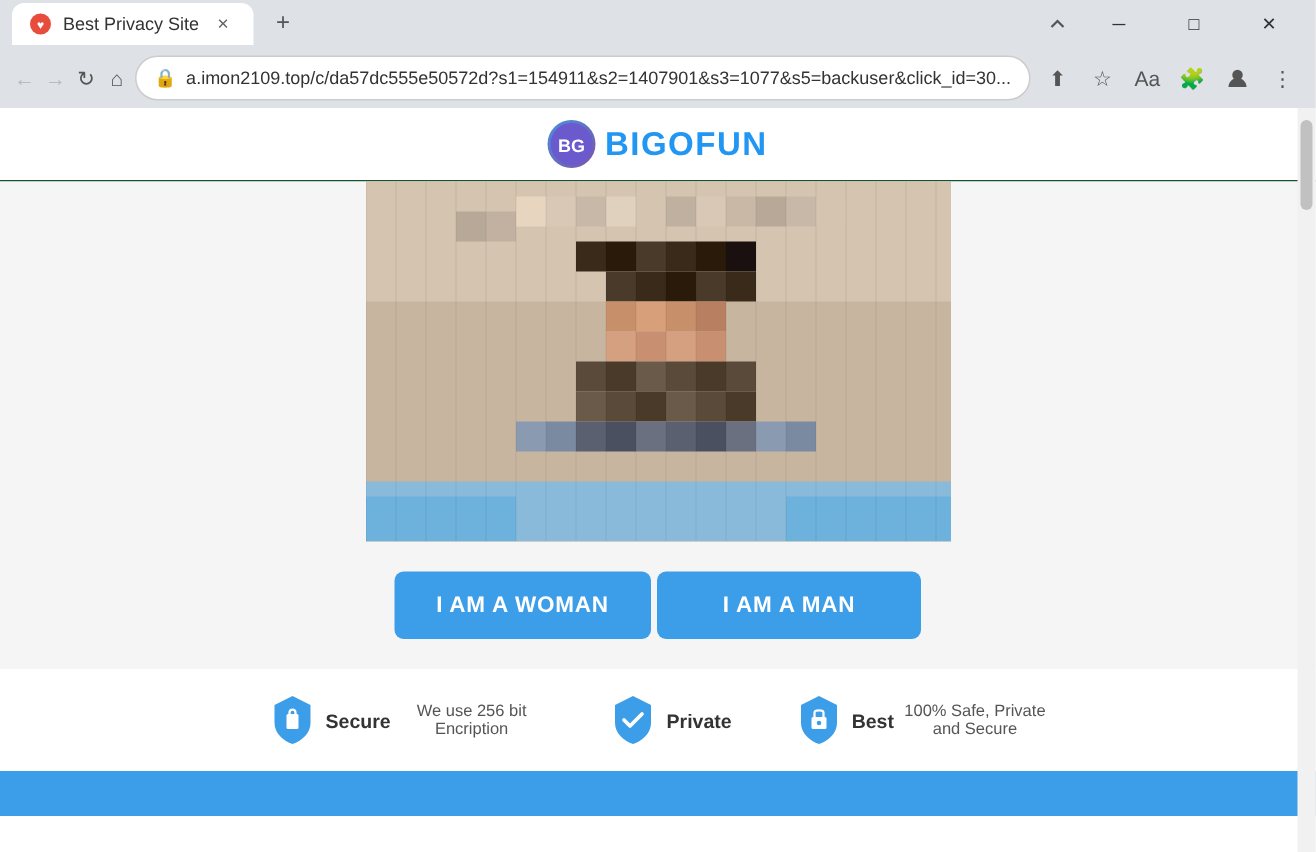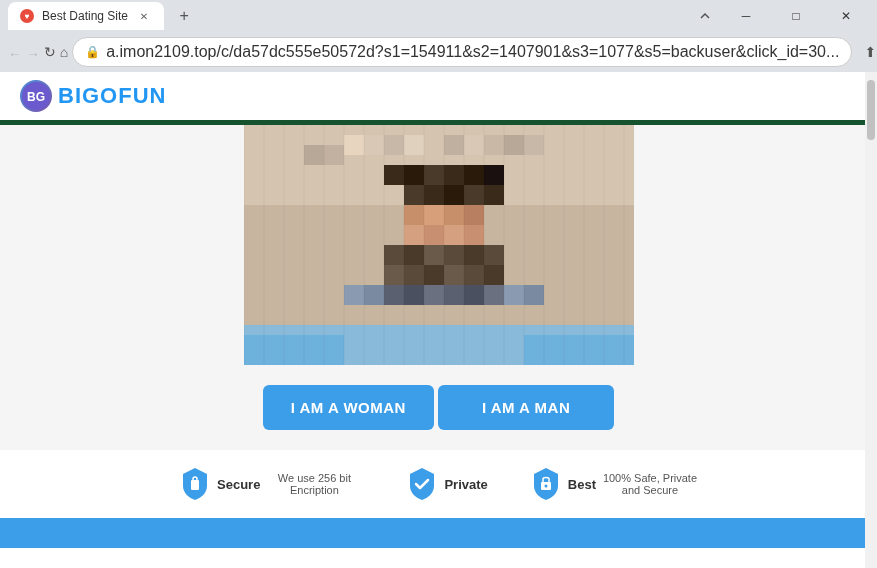--- a/index.html
+++ b/index.html
@@ -13,30 +13,30 @@
     .tab-favicon { width: 14px; height: 14px; background: #e74c3c; border-radius: 50%; display: flex; align-items: center; justify-content: center; font-size: 8px; color: white; }
     .tab-close { width: 16px; height: 16px; border-radius: 50%; display: flex; align-items: center; justify-content: center; font-size: 10px; color: #666; cursor: pointer; }
     .new-tab-btn { width: 28px; height: 28px; border-radius: 50%; display: flex; align-items: center; justify-content: center; font-size: 16px; color: #555; cursor: pointer; }
     .title-bar-controls { display: flex; align-items: center; gap: 4px; }
     .ctrl-btn { width: 46px; height: 32px; display: flex; align-items: center; justify-content: center; font-size: 12px; color: #333; cursor: pointer; border-radius: 4px; }
 
     .toolbar { display: flex; align-items: center; background: #dee1e6; padding: 4px 8px; gap: 4px; height: 40px; }
     .nav-btn { width: 28px; height: 28px; border-radius: 50%; display: flex; align-items: center; justify-content: center; font-size: 14px; color: #555; cursor: pointer; }
     .nav-btn.disabled { color: #bbb; cursor: default; }
     .address-bar { flex: 1; display: flex; align-items: center; background: #fff; border-radius: 20px; padding: 4px 12px; height: 30px; gap: 6px; border: 1px solid #ccc; }
-    .address-text { font-size: 16px; color: #333; flex: 1; overflow: hidden; text-overflow: ellipsis; white-space: nowrap; text-align: right; }
+    .address-text { font-size: 12px; color: #333; flex: 1; overflow: hidden; text-overflow: ellipsis; white-space: nowrap; text-align: right; }
     .address-icon { font-size: 12px; color: #666; }
     .toolbar-actions { display: flex; align-items: center; gap: 2px; }
     .toolbar-icon { width: 28px; height: 28px; border-radius: 50%; display: flex; align-items: center; justify-content: center; font-size: 14px; color: #555; cursor: pointer; }
 
     
     .page-content { background: #fff; height: calc(568px - 72px); overflow: hidden; position: relative; }
 
     
-    .site-header { display: flex; align-items: center; justify-content: space-between; padding: 8px 20px; background: #fff; border-bottom: 5px solid #14532d; }
+    .site-header { display: flex; align-items: center; justify-content: space-between; padding: 8px 20px; background: #fff; border-bottom: 1px solid #14532d; flex-direction: column; }
     .logo-area { display: flex; align-items: center; gap: 6px; }
     .logo-icon { width: 32px; height: 32px; border-radius: 50%; overflow: hidden; background: linear-gradient(135deg, #4a90d9, #7b52ab); display: flex; align-items: center; justify-content: center; font-size: 10px; color: white; }
     .logo-text { font-size: 22px; font-weight: 700; color: #2196F3; letter-spacing: 1px; text-align: right; }
     .user-area { display: flex; align-items: center; gap: 8px; }
     .user-avatar { width: 28px; height: 28px; border-radius: 50%; border: 2px solid #ccc; overflow: hidden; display: flex; align-items: center; justify-content: center; background: #eee; }
     .user-avatar svg { width: 20px; height: 20px; }
     .user-name { font-size: 14px; color: #333; }
 
     
     .main-area { display: flex; flex-direction: column; align-items: center; padding: 0; background: #f5f5f5; }
@@ -65,21 +65,21 @@
   </style>
 </head>
 <body>
 
 <div class="browser-chrome">
 
   <div class="title-bar">
     <div class="title-bar-left">
       <div class="tab">
         <div class="tab-favicon">♥</div>
-        <span>Best Dating Site</span>
+        <span>Best Privacy Site</span>
         <div class="tab-close">✕</div>
       </div>
       <div class="new-tab-btn">+</div>
     </div>
 
     <div class="title-bar-controls">
 
       <div style="display:flex;align-items:center;gap:2px;margin-right:8px;">
         <svg width="12" height="12" viewBox="0 0 12 12">
             <polyline points="2,8 6,4 10,8" fill="none" stroke="#555" stroke-width="1.5"></polyline>

